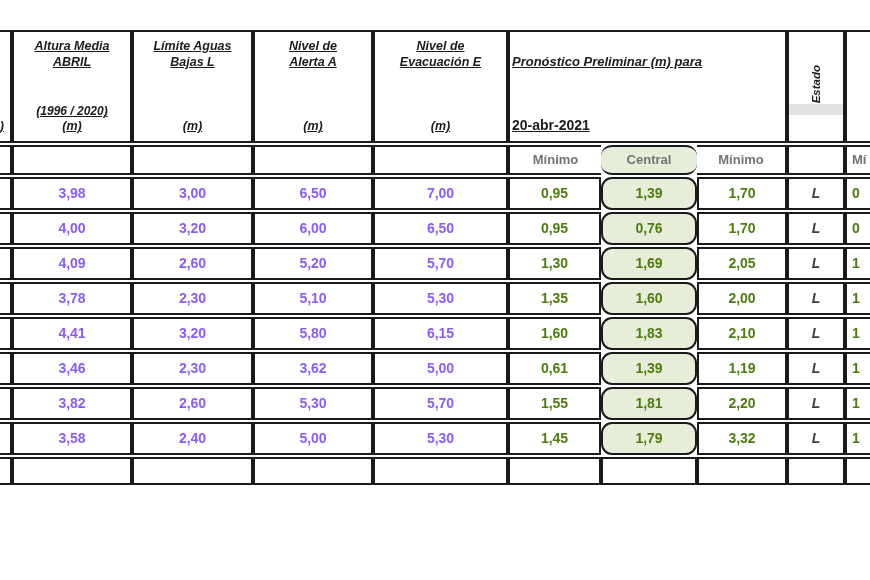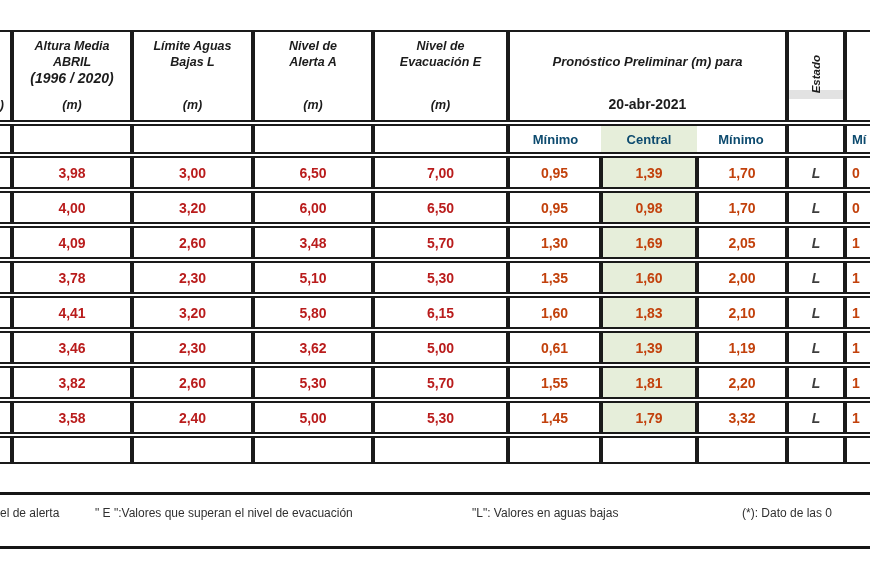--- a/index.html
+++ b/index.html
@@ -32,83 +32,83 @@
     background:#fff;
     text-align:center;
     vertical-align:middle;
     overflow:hidden;
   }
   
   col.c0{width:122px}col.c1{width:120px}col.c2{width:121px}col.c3{width:120px}
   col.c4{width:135px}col.c5{width:93px}col.c6{width:96px}col.c7{width:90px}
   col.c8{width:58px}col.c9{width:100px}
 
-  tr.hdr td{height:92px;}
+  tr.hdr td{height:108px;text-decoration:underline;}
   tr.sub td{height:30px;}
   tr.data td{height:33px;}
   tr.empty td{height:28px;}
 
   
   .hcell{
     display:flex;flex-direction:column;align-items:center;
     height:100%;padding:7px 2px 6px 2px;box-sizing:border-box;
     font-weight:bold;font-style:italic;font-size:12.5px;line-height:1.25;
   }
-  .hcell .small{font-size:14px;}
+  .hcell .small{font-size:12px;margin-top:34px;}
   .hcell .unit{margin-top:auto;font-size:12.5px;}
   .h-sliver{align-items:flex-end;}
   .h-sliver .unit{padding-right:4px;}
 
   .pron-cell{
-    display:flex;flex-direction:column;align-items:center;
+    display:flex;flex-direction:column;align-items:flex-start;
     height:100%;padding:22px 2px 8px 2px;box-sizing:border-box;
     font-weight:bold;font-size:13px;
   }
   .pron-title{font-style:italic;}
   .pron-date{margin-top:auto;font-style:normal;font-size:14px;}
 
   td.estado-hd{
     background:linear-gradient(to bottom,#ffffff 0%,#ffffff 66%,#e2e2e2 66%,#e2e2e2 76%,#ffffff 76%,#ffffff 100%);
   }
   .vert{
     writing-mode:vertical-rl;
     transform:rotate(180deg);
     font-weight:bold;font-style:italic;font-size:11.5px;
     margin:0 auto;
   }
 
   
-  tr.sub td{font-weight:bold;font-size:13px;color:#0c4a6e;}
+  tr.sub td{font-weight:bold;font-size:13px;color:#737373;}
   td.noleft{border-left:none;}
   td.noright{border-right:none;}
   td.leftpad{text-align:left;padding-left:5px;}
 
   
   tr.data td{font-size:14px;font-weight:bold;}
-  td.gray{color:#b91c1c;}
-  td.dark{color:#c2410c;}
+  td.gray{color:#8b5cf6;}
+  td.dark{color:#4d7c0f;}
   td.estado-v{font-style:italic;font-size:14px;color:#3d3d3d;font-weight:bold;}
 
   
   .footnote{
     position:absolute;left:0;top:492px;width:870px;height:51px;
     border-top:3px solid #161616;
     border-bottom:3px solid #161616;
     background:#fff;
   }
   .footnote span{
     position:absolute;top:11px;
     font-size:12px;color:#303030;white-space:nowrap;
   }
   .fs1{left:0;}
   .fs2{left:95px;}
   .fs3{left:472px;}
   .fs4{left:742px;}
 </style>
-<style>.central-bg{background:#e6eeda;}</style></head>
+<style>.central-bg{background:#e6eeda;border-radius:11px;}</style></head>
 <body>
 
 <div class="page">
 
   <div class="table-wrap">
     <table class="fc">
       <colgroup>
         <col class="c0">
           <col class="c1">
           <col class="c2">
@@ -196,30 +196,30 @@
             <td class="estado-v">L</td>
             <td class="dark leftpad">0</td>
           </tr>
           <tr class="data">
             <td></td>
             <td class="gray">4,00</td>
             <td class="gray">3,20</td>
             <td class="gray">6,00</td>
             <td class="gray">6,50</td>
             <td class="dark">0,95</td>
-            <td class="dark central-bg">0,98</td>
+            <td class="dark central-bg">0,76</td>
             <td class="dark">1,70</td>
             <td class="estado-v">L</td>
             <td class="dark leftpad">0</td>
           </tr>
           <tr class="data">
             <td></td>
             <td class="gray">4,09</td>
             <td class="gray">2,60</td>
-            <td class="gray">3,48</td>
+            <td class="gray">5,20</td>
             <td class="gray">5,70</td>
             <td class="dark">1,30</td>
             <td class="dark central-bg">1,69</td>
             <td class="dark">2,05</td>
             <td class="estado-v">L</td>
             <td class="dark leftpad">1</td>
           </tr>
           <tr class="data">
             <td></td>
             <td class="gray">3,78</td>
@@ -292,20 +292,14 @@
             <td></td>
         <td></td>
             <td></td>
         <td></td>
             <td></td>
       </tr>
     </tbody>
       </table>
   </div>
 
-  <div class="footnote">
-    <span class="fs1">el de alerta</span>
-    <span class="fs2">" E ":Valores que superan el nivel de evacuación</span>
-    <span class="fs3">"L": Valores en aguas bajas</span>
-    <span class="fs4">(*): Dato de las 0</span>
-  </div>
 
 </div>
 
 </body></html>

